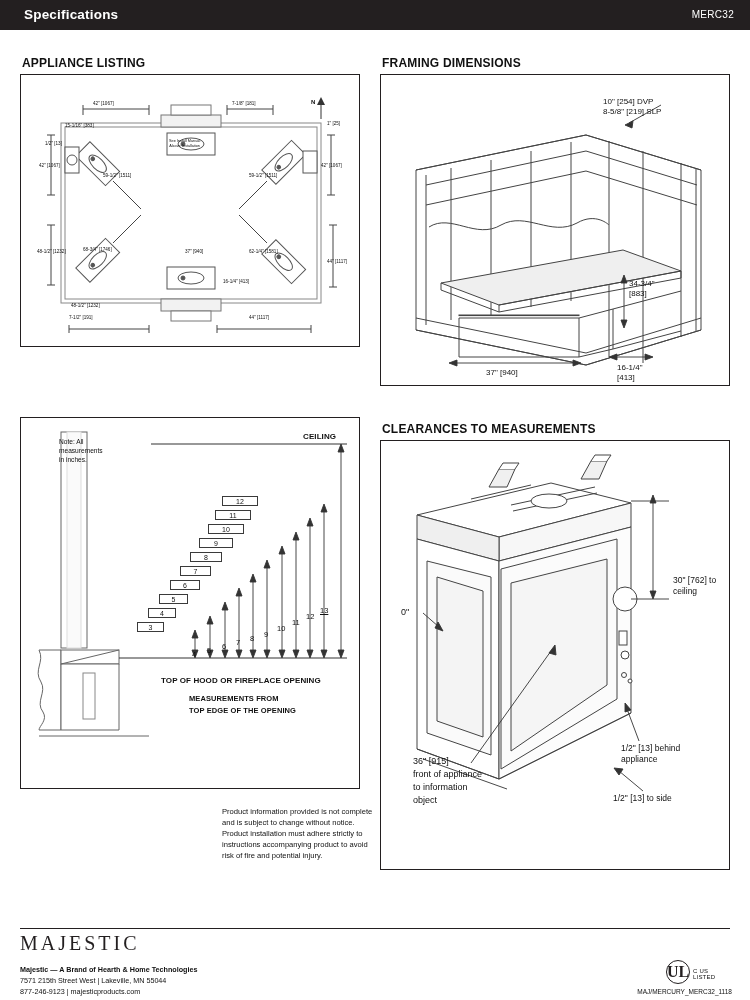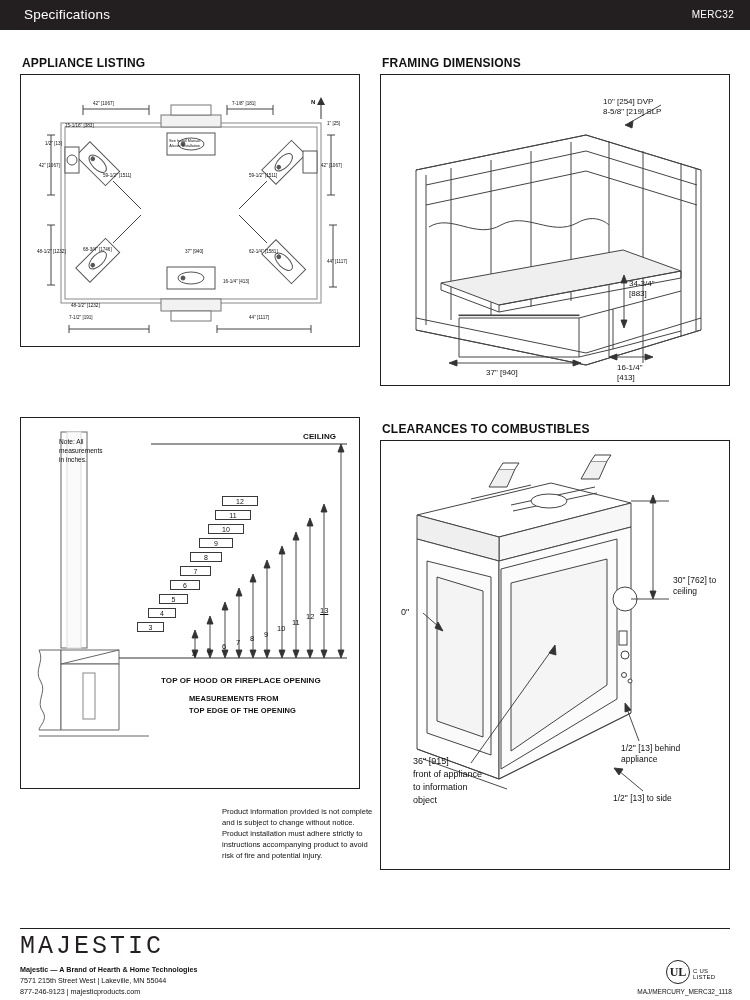--- a/index.html
+++ b/index.html
@@ -17,21 +17,21 @@
   
   .header {
     position:absolute; left:0; top:0; width:750px; height:30px;
     background:#231f20; color:#fff;
   }
   .header .bar-accent {
     position:absolute; left:0; top:0; width:14px; height:30px; background:#231f20;
   }
   .header .title {
     position:absolute; left:24px; top:7px;
-    font-size:13.5px; font-weight:normal; letter-spacing:0.2px;
+    font-size:13.5px; font-weight:bold; letter-spacing:0.2px;
   }
   .header .model {
     position:absolute; right:16px; top:9px;
     font-size:10px; font-weight:normal; letter-spacing:0.3px;
   }
 
   
   .sect-title {
     position:absolute;
     font-size:12px; font-weight:bold; letter-spacing:0.2px; color:#111;
@@ -80,39 +80,39 @@
     position:absolute; left:222px; top:806px; width:152px;
     font-size:7.6px; line-height:1.45; color:#111;
   }
 
   
   .footer-rule {
     position:absolute; left:20px; top:928px; width:710px; height:1px; background:#231f20;
   }
   .brand {
     position:absolute; left:20px; top:932px;
-    font-family:Liberation Mono, monospace;
-    font-size:25px; letter-spacing:3px; color:#231f20;
+    font-family:Liberation Serif, serif;
+    font-size:20px; letter-spacing:3px; color:#231f20;
   }
   .footer-text {
     position:absolute; left:20px; top:965px;
     font-size:7.2px; line-height:1.5; color:#111;
   }
   .footer-text .b { font-weight:bold; }
   .footer-right {
     position:absolute; right:18px; top:988px;
     font-size:6.5px; color:#111;
   }
   .ul-mark {
     position:absolute; right:18px; top:960px; width:66px; height:24px;
   }
   .ul-circle {
     position:absolute; left:0; top:0; width:24px; height:24px;
     border:1.4px solid #231f20; border-radius:50%;
-    font-family:"Liberation Serif", serif; font-weight:bold; font-size:12px;
+    font-family:"Liberation Serif", serif; font-weight:bold; font-size:16px;
     text-align:center; line-height:22px; color:#231f20;
   }
   .ul-text {
     position:absolute; left:27px; top:8px; font-size:6px; color:#111; letter-spacing:0.2px;
   }
 
   
   .mstep {
     position:absolute; height:10px; border:1px solid #3a3a3a; background:#fff;
     font-size:7px; text-align:center; line-height:9px; color:#111;
@@ -421,21 +421,21 @@
     <div class="mnum" style="left:215px; top:220px;">7</div>
     <div class="mnum" style="left:201px; top:224px;">6</div>
     <div class="mnum" style="left:186px; top:228px;">5</div>
     <div class="mnum" style="left:171px; top:232px;">4</div>
 
     <div class="mcap" style="left:140px; top:258px;">TOP OF HOOD OR FIREPLACE OPENING</div>
     <div class="mcap" style="left:168px; top:276px; font-size:7.5px;">MEASUREMENTS FROM</div>
     <div class="mcap" style="left:168px; top:288px; font-size:7.5px;">TOP EDGE OF THE OPENING</div>
   </div>
 
-  <div class="sect-title" style="left:382px; top:422px;">CLEARANCES TO COMBUSTIBLES</div>
+  <div class="sect-title" style="left:382px; top:422px;">CLEARANCES TO MEASUREMENTS</div>
   <div class="panel" id="clearance-panel">
     <svg width="348" height="428" viewBox="0 0 348 428">
       <g stroke="#444" stroke-width="1" fill="none">
 
         <path d="M108,46 L118,28 L134,28 L126,46 Z" fill="#f0f0f0"></path>
         <path d="M118,28 L122,22 L138,22 L134,28" fill="#fff"></path>
         <path d="M200,38 L210,20 L226,20 L218,38 Z" fill="#f0f0f0"></path>
         <path d="M210,20 L214,14 L230,14 L226,20" fill="#fff"></path>
 
         <path d="M36,74 L170,42 L250,62 L118,96 Z" fill="#fff"></path>

